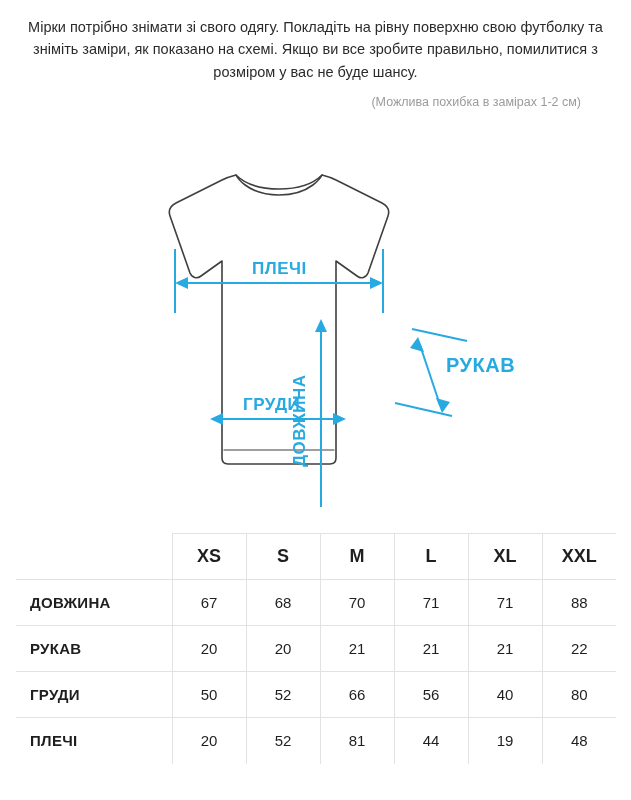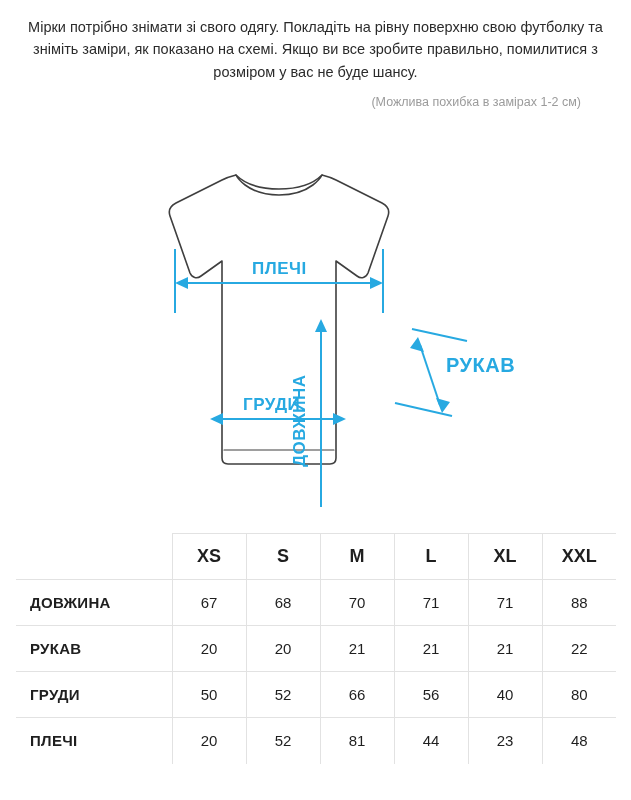--- a/index.html
+++ b/index.html
@@ -213,20 +213,20 @@
           <td>56</td>
           <td>40</td>
           <td>80</td>
         </tr>
         <tr>
           <td class="rowhead">ПЛЕЧІ</td>
           <td>20</td>
           <td>52</td>
           <td>81</td>
           <td>44</td>
-          <td>23</td>
+          <td>19</td>
           <td>48</td>
         </tr>
       </tbody>
     </table>
   </div>
 
 </div>
 
 </body></html>

